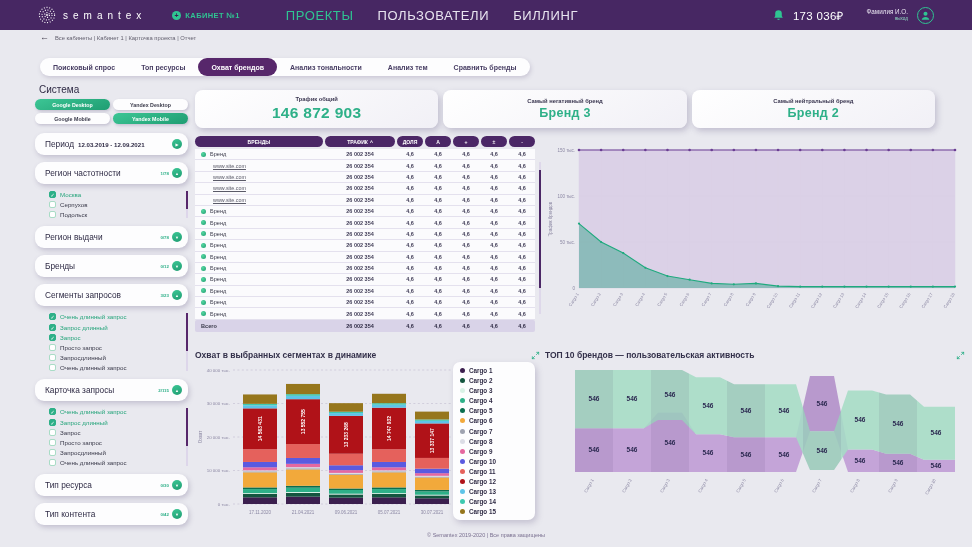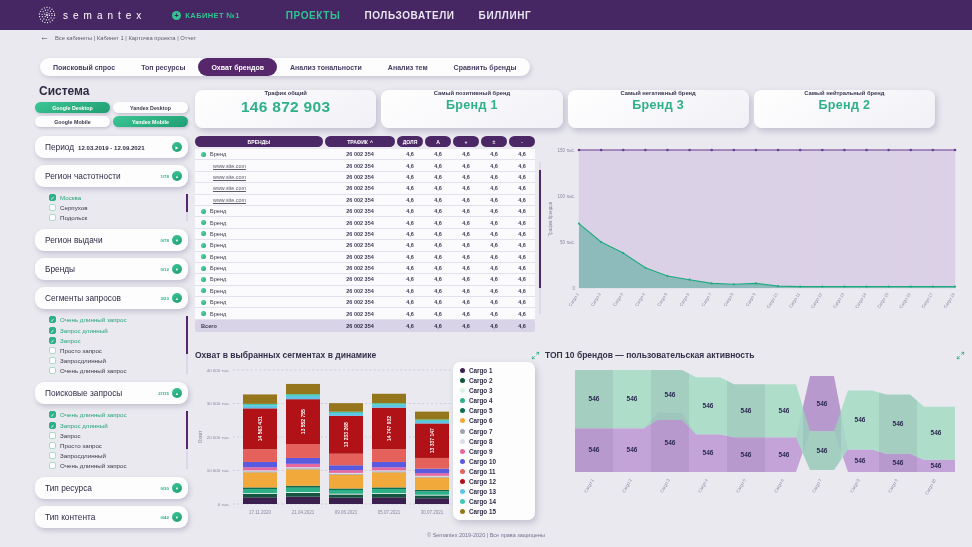--- a/index.html
+++ b/index.html
@@ -6,41 +6,41 @@
   body{font-family:"Liberation Sans",sans-serif;background:#e9e9ef}
   .page{position:relative;width:972px;height:547px;overflow:hidden;background:#e9e9ef}
 
   
   .topbar{position:absolute;left:0;top:0;width:972px;height:30px;background:#472763;display:flex;align-items:center;padding:0 38px;color:#fff}
   .logo{display:flex;align-items:center;gap:7px;cursor:pointer}
   .logotext{font-size:10px;letter-spacing:5px;color:#fff}
   .cabinet{display:flex;align-items:center;gap:4px;margin-left:26px;color:#2fc492;font-size:7.5px;font-weight:bold;letter-spacing:.4px;cursor:pointer}
   .plus{width:9px;height:9px;border-radius:50%;background:#2fc492;color:#3a1f52;font-size:7px;line-height:9px;text-align:center;font-weight:bold}
   .nav{display:flex;gap:24px;margin-left:46px}
-  .nav .nitem{font-size:10px;font-weight:bold;letter-spacing:.6px;color:#e8e4f0;cursor:pointer}
+  .nav .nitem{font-size:13px;font-weight:normal;letter-spacing:.6px;color:#e8e4f0;cursor:pointer}
   .nav .nitem.active{color:#2fc492}
   .hright{margin-left:auto;display:flex;align-items:center;gap:9px}
   .balance{font-size:11.5px;color:#fff;letter-spacing:.3px}
   .userblk{text-align:right;line-height:1.25;margin-left:14px}
   .uname{font-size:6.3px;color:#e8e4f0}
   .usub{font-size:4.6px;color:#8fd8c0}
   .avatar{width:17px;height:17px;border-radius:50%;border:1.3px solid #2fc492;display:flex;align-items:center;justify-content:center}
 
   
   .breadcrumb{position:absolute;left:40px;top:33px;display:flex;align-items:center;gap:6px;color:#63606f;font-size:5.8px}
   .back{font-size:9px;color:#4a4656;cursor:pointer;line-height:1}
 
   
   .tabs{position:absolute;left:40px;top:58px;height:18px;background:#fdfdfe;border-radius:10px;display:inline-flex;align-items:center;box-shadow:1px 2px 4px rgba(110,100,140,.25)}
   .tab{padding:0 13px;height:18px;display:flex;align-items:center;font-size:7px;font-weight:bold;color:#473d63;cursor:pointer;white-space:nowrap}
   .tab.active{background:#57276b;color:#fff;border-radius:10px}
 
   
   .sidebar{position:absolute;left:35px;top:84px;width:153px}
-  .systitle{font-size:12px;font-weight:bold;color:#2f2b45;margin:0 0 4px 4px}
+  .systitle{font-size:10px;font-weight:normal;color:#2f2b45;margin:0 0 4px 4px}
   .sysbtns{display:grid;grid-template-columns:1fr 1fr;gap:3px;margin-bottom:9px}
   .sysbtn{height:11px;border-radius:6px;display:flex;align-items:center;justify-content:center;font-size:5.3px;font-weight:bold;color:#3a3a4a;background:#fdfdfe;box-shadow:1px 1.5px 3px rgba(110,100,140,.3);cursor:pointer;white-space:nowrap}
   .sysbtn.on{background:linear-gradient(160deg,#3cc695,#1f9d72);color:#fff}
   .fcard{position:relative;display:flex;align-items:center;background:#fdfdfe;border-radius:9px;height:22px;margin-bottom:7px;padding:0 6px 0 10px;box-shadow:1.5px 2.5px 5px rgba(110,100,140,.3);cursor:pointer}
   .flabel{font-size:8.3px;font-weight:normal;color:#2f2b45;white-space:nowrap}
   .fvalue{font-size:6.1px;font-weight:bold;color:#2f2b45;margin-left:4px;white-space:nowrap}
   .fright{margin-left:auto;display:flex;align-items:center;gap:3px}
   .fcount{font-size:4.4px;font-weight:bold;color:#2eb088}
   .farrow{width:10px;height:10px;border-radius:50%;background:linear-gradient(160deg,#3cc695,#1f9d72);color:#fff;font-size:4px;display:flex;align-items:center;justify-content:center}
   .chklist{position:relative;margin:1px 0 8px 14px;padding-right:10px}
@@ -48,21 +48,21 @@
   .chkitem{display:flex;align-items:center;gap:4px;cursor:pointer}
   .cb{width:7px;height:7px;border:1px solid #a9dcc6;border-radius:2px;background:#fff;font-size:5px;line-height:6px;text-align:center;color:#fff;flex:0 0 7px}
   .cb.on{background:#2eb088;border-color:#2eb088}
   .cbl{font-size:6.2px;color:#3a3a4a;white-space:nowrap}
   .cbl.on{color:#27a57c}
   .chkscroll{position:absolute;right:0;top:0;bottom:0;width:1.6px;background:#ddd6ea}
   .chkthumb{width:1.6px;height:65%;background:#57276b}
 
   
   .statcards{position:absolute;left:195px;top:90px;width:740px;height:38px;display:flex;gap:5px}
-  .scard{flex:1;background:linear-gradient(150deg,#ffffff,#f1f0f6);border-radius:8px;box-shadow:2px 3px 6px rgba(110,100,140,.32);display:flex;flex-direction:column;align-items:center;gap:2px}
+  .scard{flex:1;background:linear-gradient(150deg,#ffffff,#f1f0f6);border-radius:8px;box-shadow:2px 3px 6px rgba(110,100,140,.32);display:flex;flex-direction:column;align-items:center;justify-content:center;gap:2px}
   .sclabel{font-size:5.8px;font-weight:bold;color:#3a3650}
   .scvalue{font-size:12.5px;font-weight:bold;color:#2eb088;letter-spacing:.3px}
   .scard.big .scvalue{font-size:15.5px}
 
   
   .tablewrap{position:absolute;left:195px;top:136px;width:340px}
   .thead{display:flex;gap:2px;margin-bottom:2px}
   .thcell{background:#4b2766;color:#fff;border-radius:7px;height:11px;display:flex;align-items:center;justify-content:center;font-size:5.1px;font-weight:bold;gap:2px}
   .sortic{font-size:5px;font-weight:bold}
   .col0{width:128px}.col1{width:70px}.col2,.col3,.col4,.col5,.col6{width:26px}
@@ -114,20 +114,37 @@
     </div>
     <div class="cabinet">
       <span class="plus">+</span>
       <span>КАБИНЕТ №1</span>
     </div>
     <nav class="nav">
         <span class="nitem active">ПРОЕКТЫ</span>
         <span class="nitem">ПОЛЬЗОВАТЕЛИ</span>
         <span class="nitem">БИЛЛИНГ</span>
       </nav>
+    <div class="hright">
+      <svg width="11" height="12" viewBox="0 0 14 15" style="cursor:pointer">
+        <path d="M7 1.5a4.2 4.2 0 0 0-4.2 4.2v3.2L1.5 11h11L11.2 8.9V5.7A4.2 4.2 0 0 0 7 1.5z" fill="#2fc492"></path>
+        <path d="M5.4 12.2a1.6 1.6 0 0 0 3.2 0z" fill="#2fc492"></path>
+      </svg>
+      <span class="balance">173 036₽</span>
+      <div class="userblk">
+        <div class="uname">Фамилия И.О.</div>
+        <div class="usub">выход</div>
+      </div>
+      <div class="avatar">
+        <svg width="11" height="11" viewBox="0 0 12 12">
+          <circle cx="6" cy="4.2" r="2.2" fill="#2fc492"></circle>
+          <path d="M1.8 10.6a4.4 4.4 0 0 1 8.4 0z" fill="#2fc492"></path>
+        </svg>
+      </div>
+    </div>
   </header>
 
   <div class="breadcrumb">
     <span class="back">←</span>
     <span>Все кабинеты | Кабинет 1 | Карточка проекта | Отчет</span>
   </div>
 
   <div class="tabs">
       <div class="tab">Поисковый спрос</div>
       <div class="tab">Топ ресурсы</div>
@@ -225,21 +242,21 @@
             <label class="chkitem">
               <span class="cb"></span>
               <span class="cbl">Очень длинный запрос</span>
             </label>
           </div>
           <div class="chkscroll">
             <div class="chkthumb"></div>
           </div>
         </div>
         <div class="fcard">
-          <span class="flabel">Поисковые запросы</span>
+          <span class="flabel">Карточка запросы</span>
           <span class="fright">
             <span class="fcount">2/115</span>
             <span class="farrow">▲</span>
           </span>
         </div>
         <div class="chklist">
           <div class="chkinner">
             <label class="chkitem">
               <span class="cb on">✓</span>
               <span class="cbl on">Очень длинный запрос</span>
@@ -283,24 +300,20 @@
             <span class="farrow">▼</span>
           </span>
         </div>
       </div>
   </aside>
 
   <div class="statcards">
       <div class="scard big">
         <div class="sclabel">Трафик общий</div>
         <div class="scvalue">146 872 903</div>
-      </div>
-      <div class="scard">
-        <div class="sclabel">Самый позитивный бренд</div>
-        <div class="scvalue">Бренд 1</div>
       </div>
       <div class="scard">
         <div class="sclabel">Самый негативный бренд</div>
         <div class="scvalue">Бренд 3</div>
       </div>
       <div class="scard">
         <div class="sclabel">Самый нейтральный бренд</div>
         <div class="scvalue">Бренд 2</div>
       </div>
     </div>

